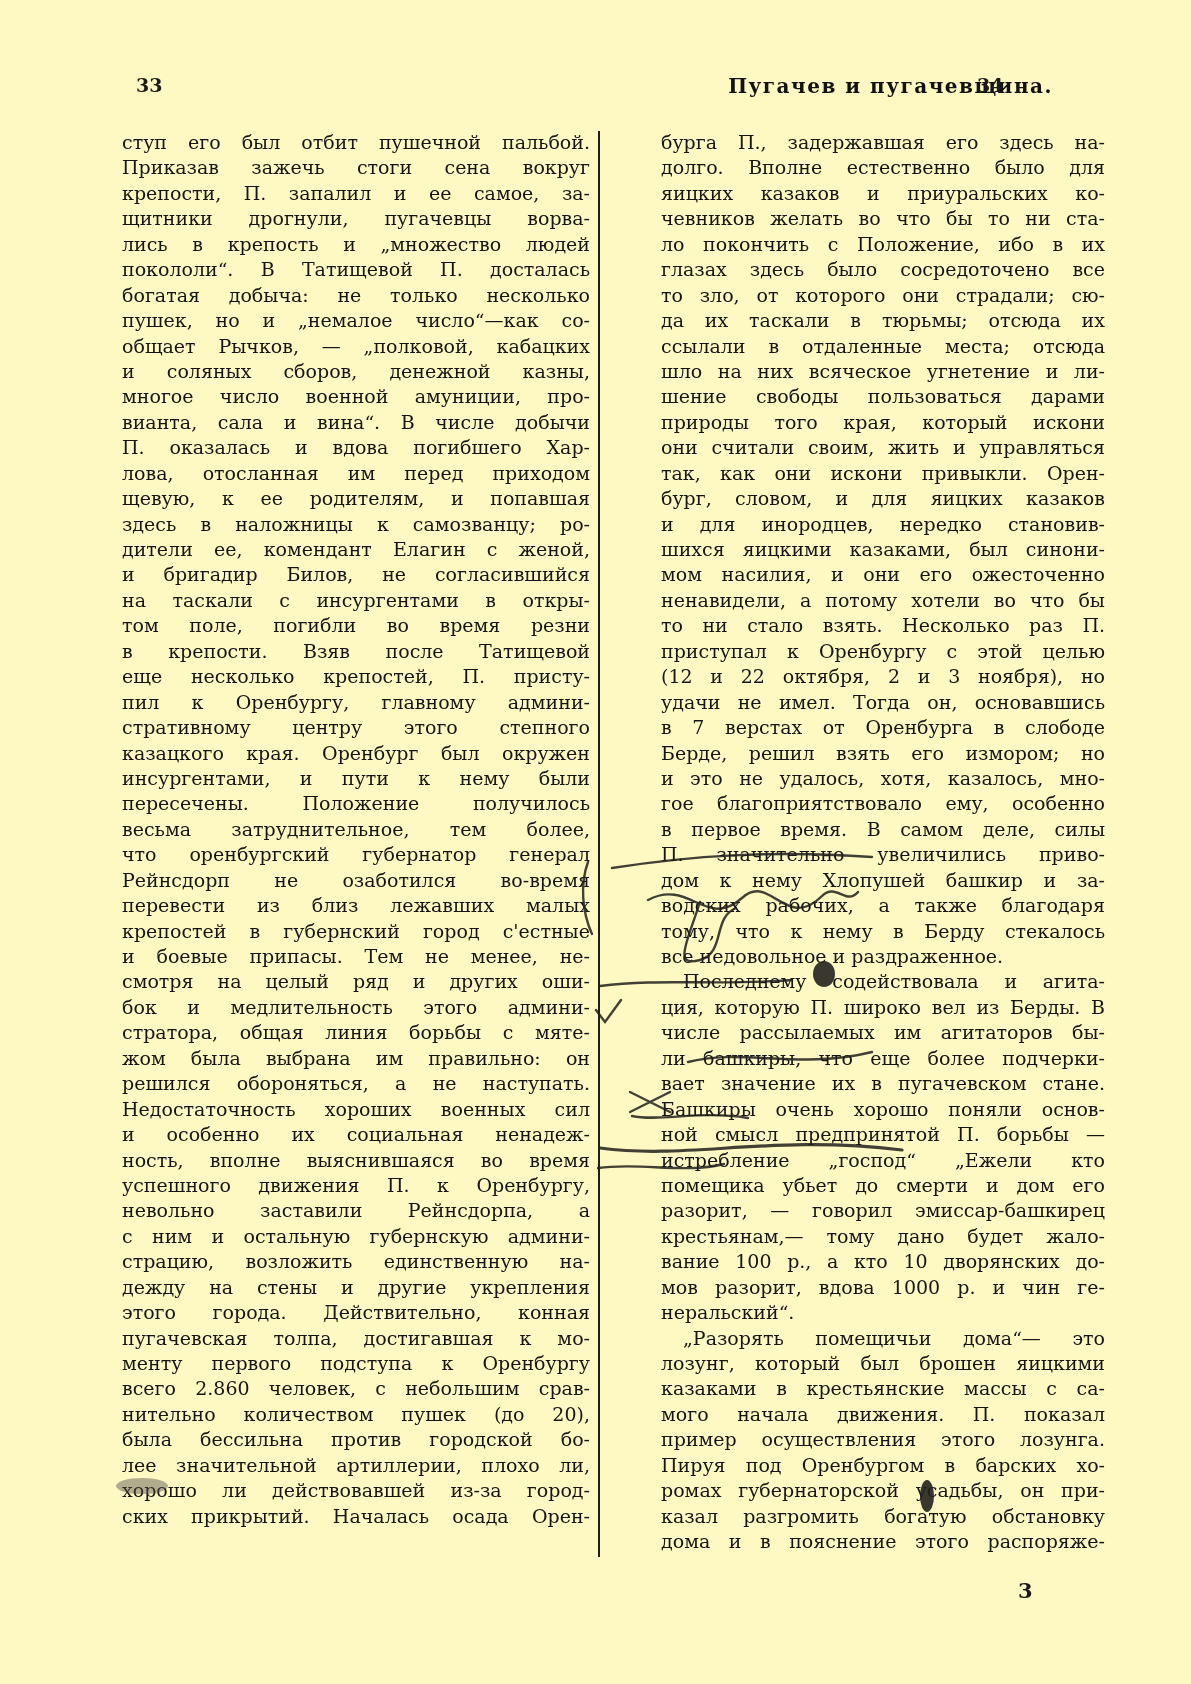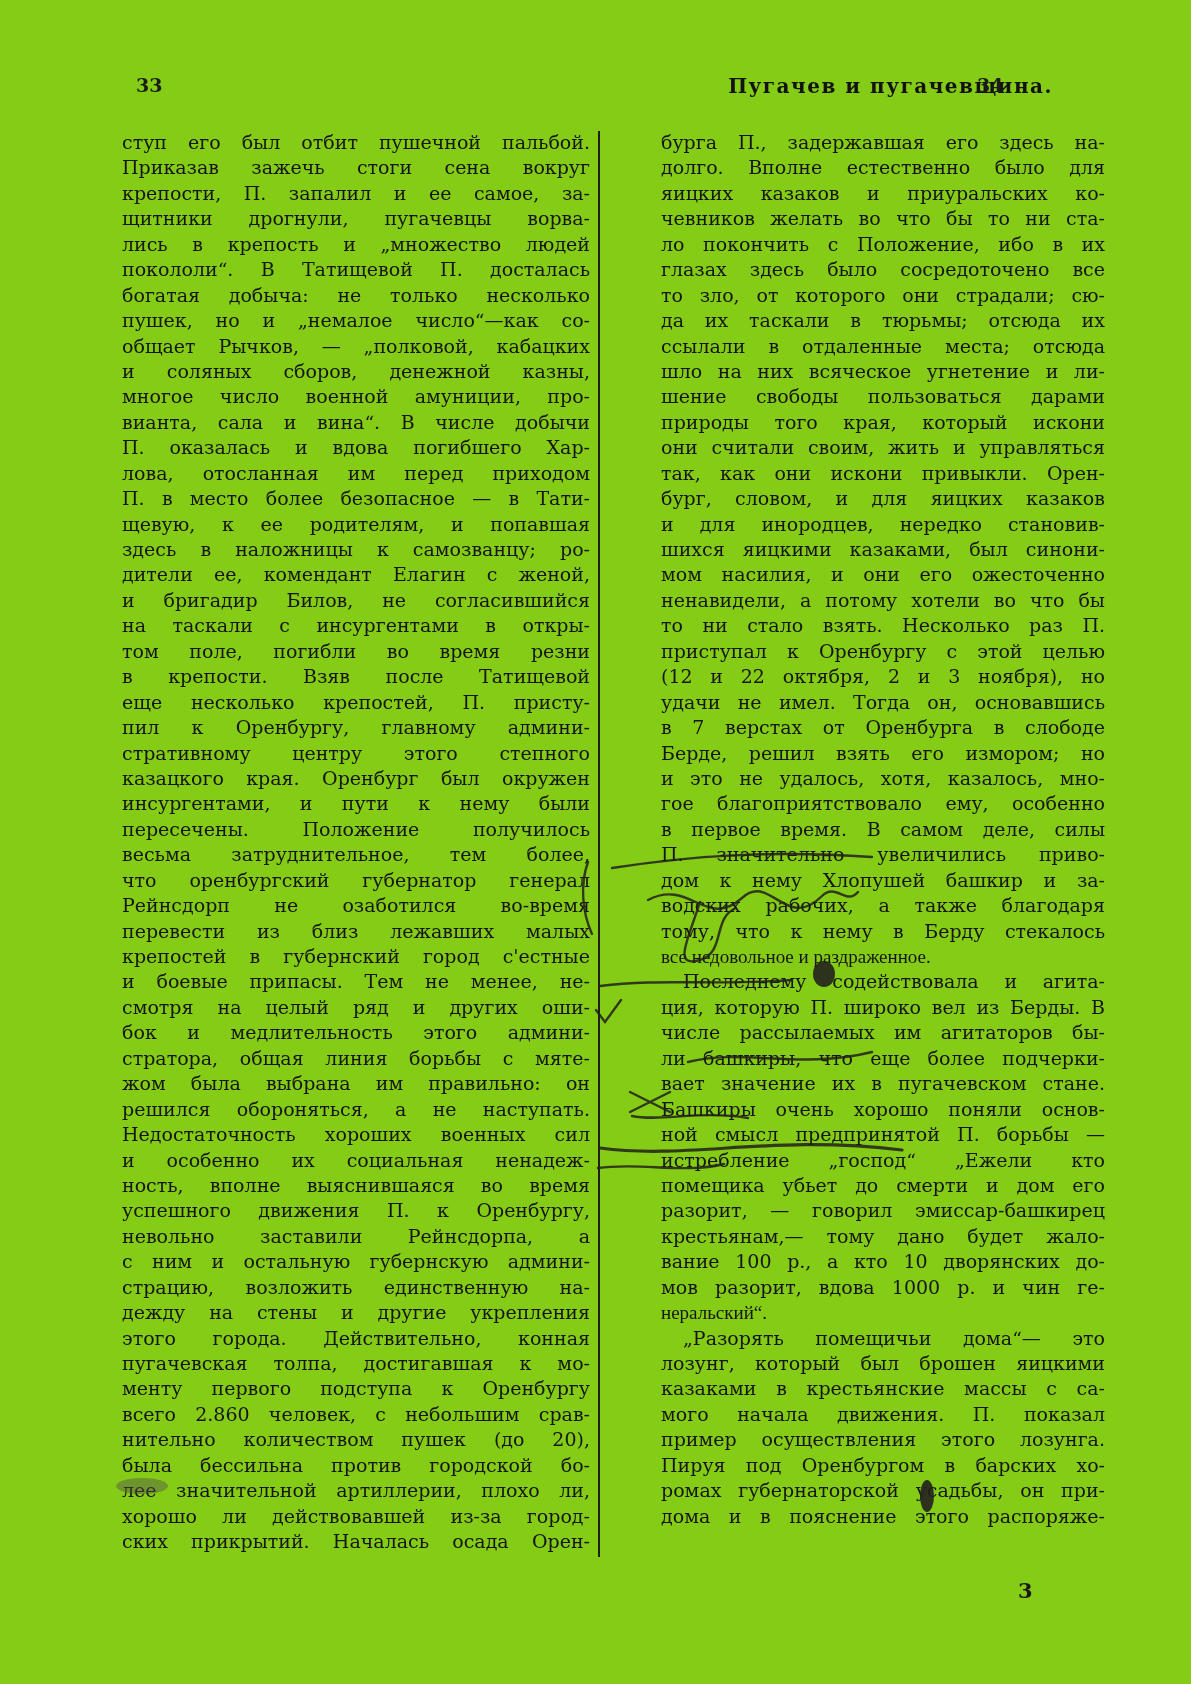--- a/index.html
+++ b/index.html
@@ -3,21 +3,21 @@
 <meta charset="utf-8">
 <style>
   html,body { margin:0; padding:0; }
   body {
     width:1191px; height:1684px;
     background:#e8e8e6;
     font-family:"DejaVu Serif", serif;
   }
   .sheet {
     position:relative; width:1191px; height:1684px;
-    background:#84cc16; color:#151412; overflow:hidden;
+    background:#fef9c3; color:#151412; overflow:hidden;
   }
   .pg-header { position:absolute; top:74px; left:0; width:1191px; height:30px; }
   .pg-num { position:absolute; top:0; font-size:19px; font-weight:700; color:#1c1b19; }
   .pg-num.left { left:136px; }
   .pg-num.right { left:955px;margin-left:22px; }
   .pg-title {
     position:absolute; top:0; left:122px; width:931px;
     text-align:right; font-size:20px; font-weight:700; letter-spacing:1.5px;
     color:#131211;
   }
@@ -26,21 +26,21 @@
     background:#1f1e1c;
   }
   .col { position:absolute; top:130px; }
   .col-left  { left:122px; width:468px; }
   .col-right { left:629px; width:444px;margin-left:32px; }
   .tline {
     height:25.45px; line-height:25.45px; font-size:19px;
     text-align:justify; text-align-last:justify;
     white-space:nowrap; overflow:visible; color:#161513;
   }
-  .tline.pend { text-align-last:left;font-family:Liberation Serif, serif; }
+  .tline.pend { text-align-last:left; }
   .tline.indent { text-indent:22px; }
   .sig {
     position:absolute; left:1018px; top:1578px;
     font-size:21px; font-weight:700; color:#1a1918;
   }
   .marks { position:absolute; left:0; top:0; pointer-events:none; }
 </style>
 </head>
 <body>
 
@@ -62,21 +62,20 @@
       <div class="tline">лись в крепость и „множество людей</div>
       <div class="tline">покололи“. В Татищевой П. досталась</div>
       <div class="tline">богатая добыча: не только несколько</div>
       <div class="tline">пушек, но и „немалое число“—как со-</div>
       <div class="tline">общает Рычков, — „полковой, кабацких</div>
       <div class="tline">и соляных сборов, денежной казны,</div>
       <div class="tline">многое число военной амуниции, про-</div>
       <div class="tline">вианта, сала и вина“. В числе добычи</div>
       <div class="tline">П. оказалась и вдова погибшего Хар-</div>
       <div class="tline">лова, отосланная им перед приходом</div>
-      <div class="tline">П. в место более безопасное — в Тати-</div>
       <div class="tline">щевую, к ее родителям, и попавшая</div>
       <div class="tline">здесь в наложницы к самозванцу; ро-</div>
       <div class="tline">дители ее, комендант Елагин с женой,</div>
       <div class="tline">и бригадир Билов, не согласившийся</div>
       <div class="tline">на таскали с инсургентами в откры-</div>
       <div class="tline">том поле, погибли во время резни</div>
       <div class="tline">в крепости. Взяв после Татищевой</div>
       <div class="tline">еще несколько крепостей, П. присту-</div>
       <div class="tline">пил к Оренбургу, главному админи-</div>
       <div class="tline">стративному центру этого степного</div>
@@ -161,20 +160,21 @@
       <div class="tline">вание 100 р., а кто 10 дворянских до-</div>
       <div class="tline">мов разорит, вдова 1000 р. и чин ге-</div>
       <div class="tline pend">неральский“.</div>
       <div class="tline indent">„Разорять помещичьи дома“— это</div>
       <div class="tline">лозунг, который был брошен яицкими</div>
       <div class="tline">казаками в крестьянские массы с са-</div>
       <div class="tline">мого начала движения. П. показал</div>
       <div class="tline">пример осуществления этого лозунга.</div>
       <div class="tline">Пируя под Оренбургом в барских хо-</div>
       <div class="tline">ромах губернаторской усадьбы, он при-</div>
+      <div class="tline">казал разгромить богатую обстановку</div>
       <div class="tline">дома и в пояснение этого распоряже-</div>
     </div>
 
   <span class="sig">3</span>
 
   <svg class="marks" width="1191" height="1684" viewBox="0 0 1191 1684">
     <g fill="none" stroke="#22201d" stroke-width="2.4" stroke-linecap="round" opacity="0.85">
 
       <path d="M612 868 C 690 856, 770 850, 872 857"></path>
 

